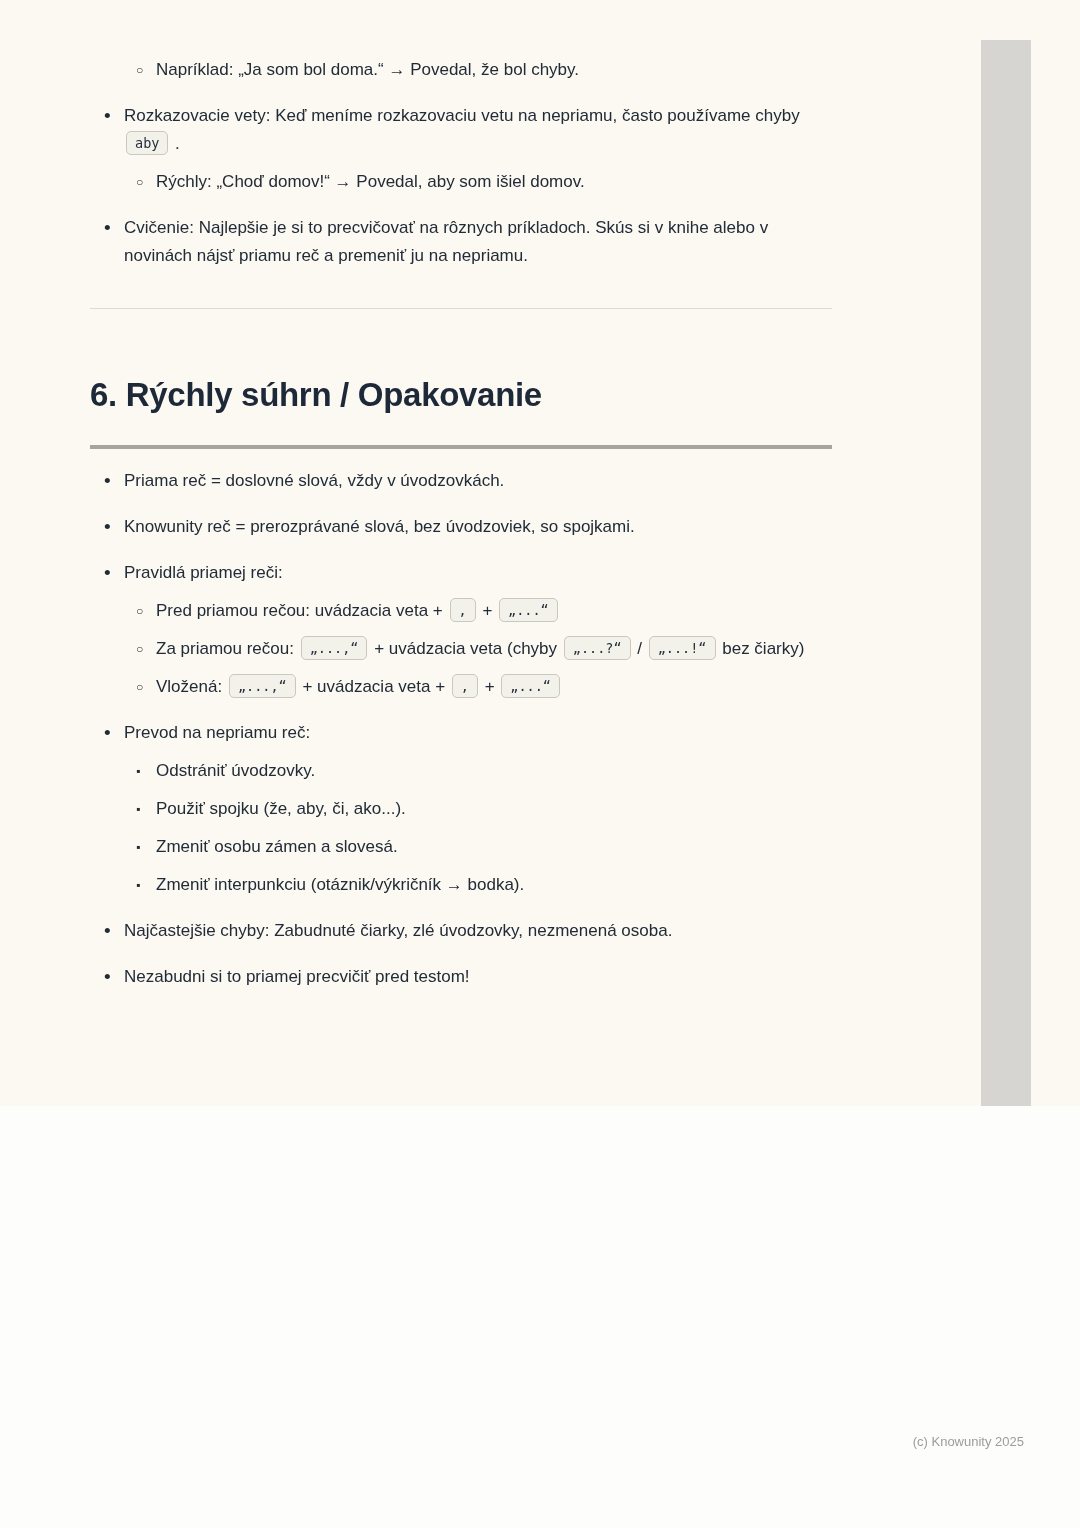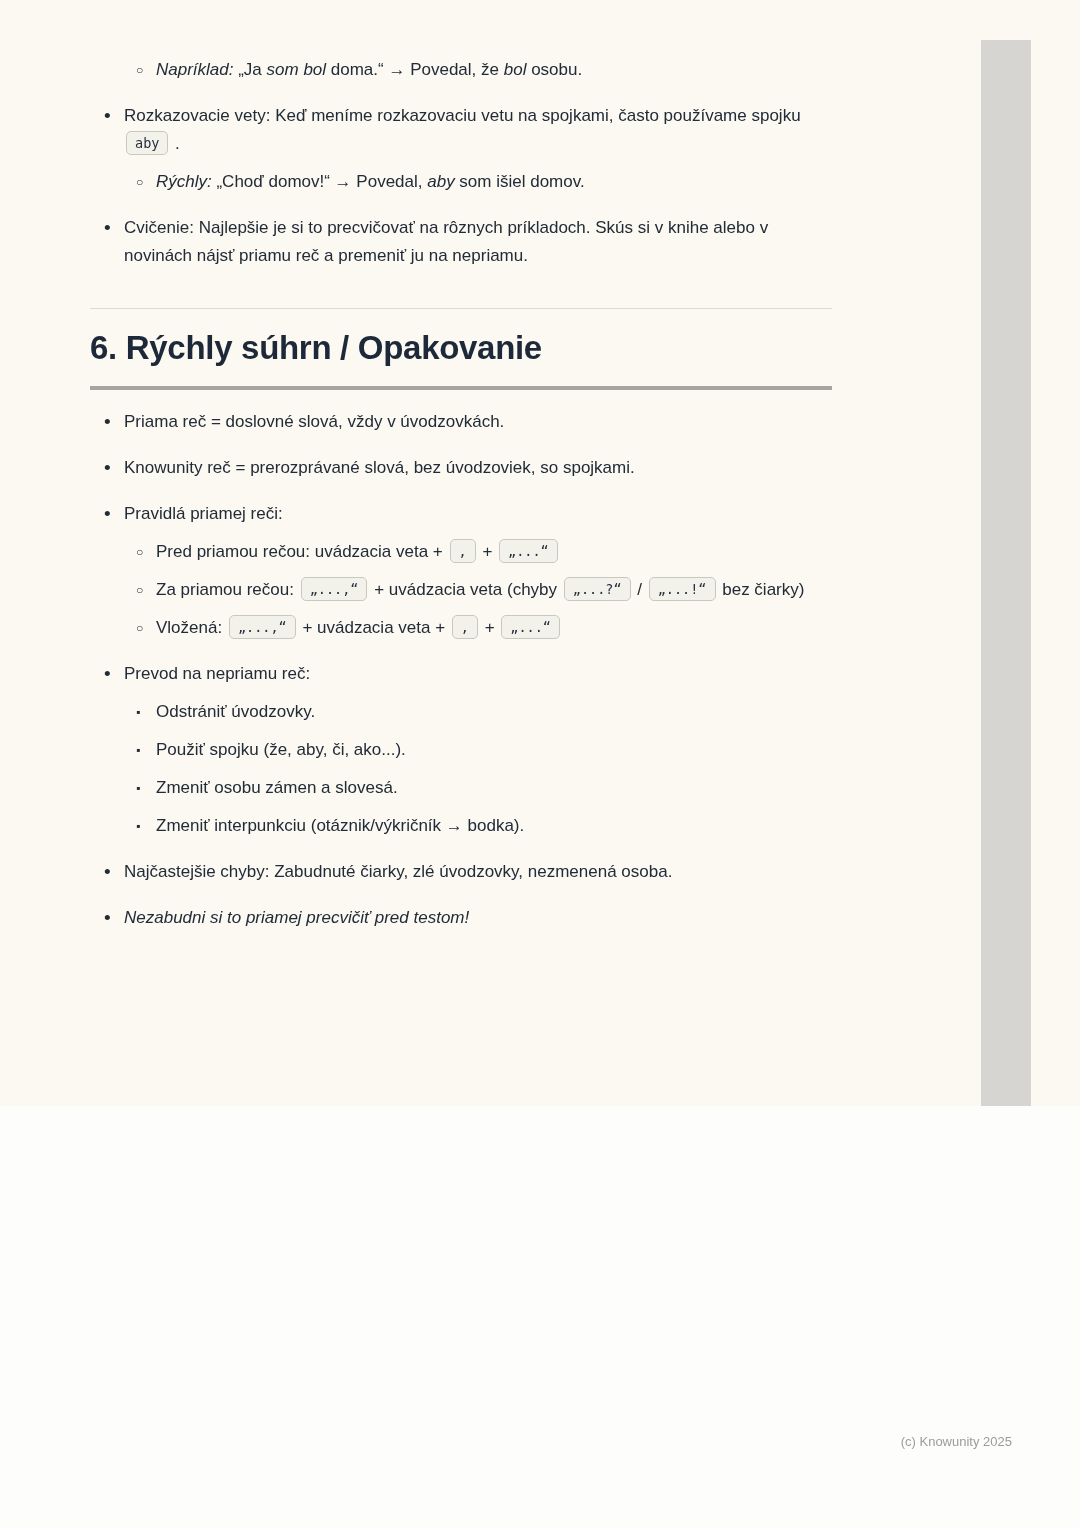--- a/index.html
+++ b/index.html
@@ -38,21 +38,21 @@
   .marker {
     flex: 0 0 20px;
     line-height: 28px;
     color: #222b38;
   }
   .marker.m-disc   { font-size: 19px; }
   .marker.m-circle { font-size: 12px; }
   .marker.m-square { font-size: 12px; }
   .li-text { flex: 1 1 auto; min-width: 0; }
   .seg-bold   { font-weight: 400; }
-  .seg-italic { font-style: italic; }
+  .seg-italic { }
   .seg-code {
     font-family: "DejaVu Sans Mono", monospace;
     font-size: 13.5px;
     line-height: 20px;
     background: #f2f1ea;
     border: 1px solid #c8c7c0;
     border-radius: 5px;
     padding: 1px 8px;
     margin: 0 2px;
     display: inline-block;
@@ -60,51 +60,51 @@
     transform: translateY(-1px);
     color: #26303e;
   }
   .divider {
     border: none;
     border-top: 1px solid #dbdad4;
     margin-top: 38px;
     width: 100%;
   }
   .heading {
-    margin-top: 20px;
+    margin-top: 67px;
     font-size: 33px;
     line-height: 38px;
     font-weight: 700;
     color: #1d2838;
     letter-spacing: -0.3px;
-    padding-bottom: 19px;
+    padding-bottom: 31px;
     border-bottom: 4px solid #a5a49e;
     margin-bottom: 6px;
   }
   .footer {
     position: absolute;
     top: 1434px;
-    right: 68px;
+    right: 56px;
     font-size: 13px;
     color: #9c9c9c;
   }
 </style>
 </head>
 <body>
 
 <div class="page">
   <div class="content">
     <div id="top-list">
         <div class="li level-2">
           <span class="marker m-circle">○</span>
-          <span class="li-text"><span class="seg-italic">Napríklad:</span><span class="seg-normal"> „Ja </span><span class="seg-italic">som bol</span><span class="seg-normal"> doma.“ → Povedal, že </span><span class="seg-italic">bol</span><span class="seg-normal"> osobu.</span></span>
+          <span class="li-text"><span class="seg-italic">Napríklad:</span><span class="seg-normal"> „Ja </span><span class="seg-italic">som bol</span><span class="seg-normal"> doma.“ → Povedal, že </span><span class="seg-italic">bol</span><span class="seg-normal"> chyby.</span></span>
         </div>
         <div class="li level-1">
           <span class="marker m-disc">•</span>
-          <span class="li-text"><span class="seg-bold">Rozkazovacie vety:</span><span class="seg-normal"> Keď meníme rozkazovaciu vetu na spojkami, často používame spojku </span><span class="seg-code">aby</span><span class="seg-normal"> .</span></span>
+          <span class="li-text"><span class="seg-bold">Rozkazovacie vety:</span><span class="seg-normal"> Keď meníme rozkazovaciu vetu na nepriamu, často používame chyby </span><span class="seg-code">aby</span><span class="seg-normal"> .</span></span>
         </div>
         <div class="li level-2">
           <span class="marker m-circle">○</span>
           <span class="li-text"><span class="seg-italic">Rýchly:</span><span class="seg-normal"> „Choď domov!“ → Povedal, </span><span class="seg-italic">aby</span><span class="seg-normal"> som išiel domov.</span></span>
         </div>
         <div class="li level-1">
           <span class="marker m-disc">•</span>
           <span class="li-text"><span class="seg-bold">Cvičenie:</span><span class="seg-normal"> Najlepšie je si to precvičovať na rôznych príkladoch. Skús si v knihe alebo v novinách nájsť priamu reč a premeniť ju na nepriamu.</span></span>
         </div>
       </div>

